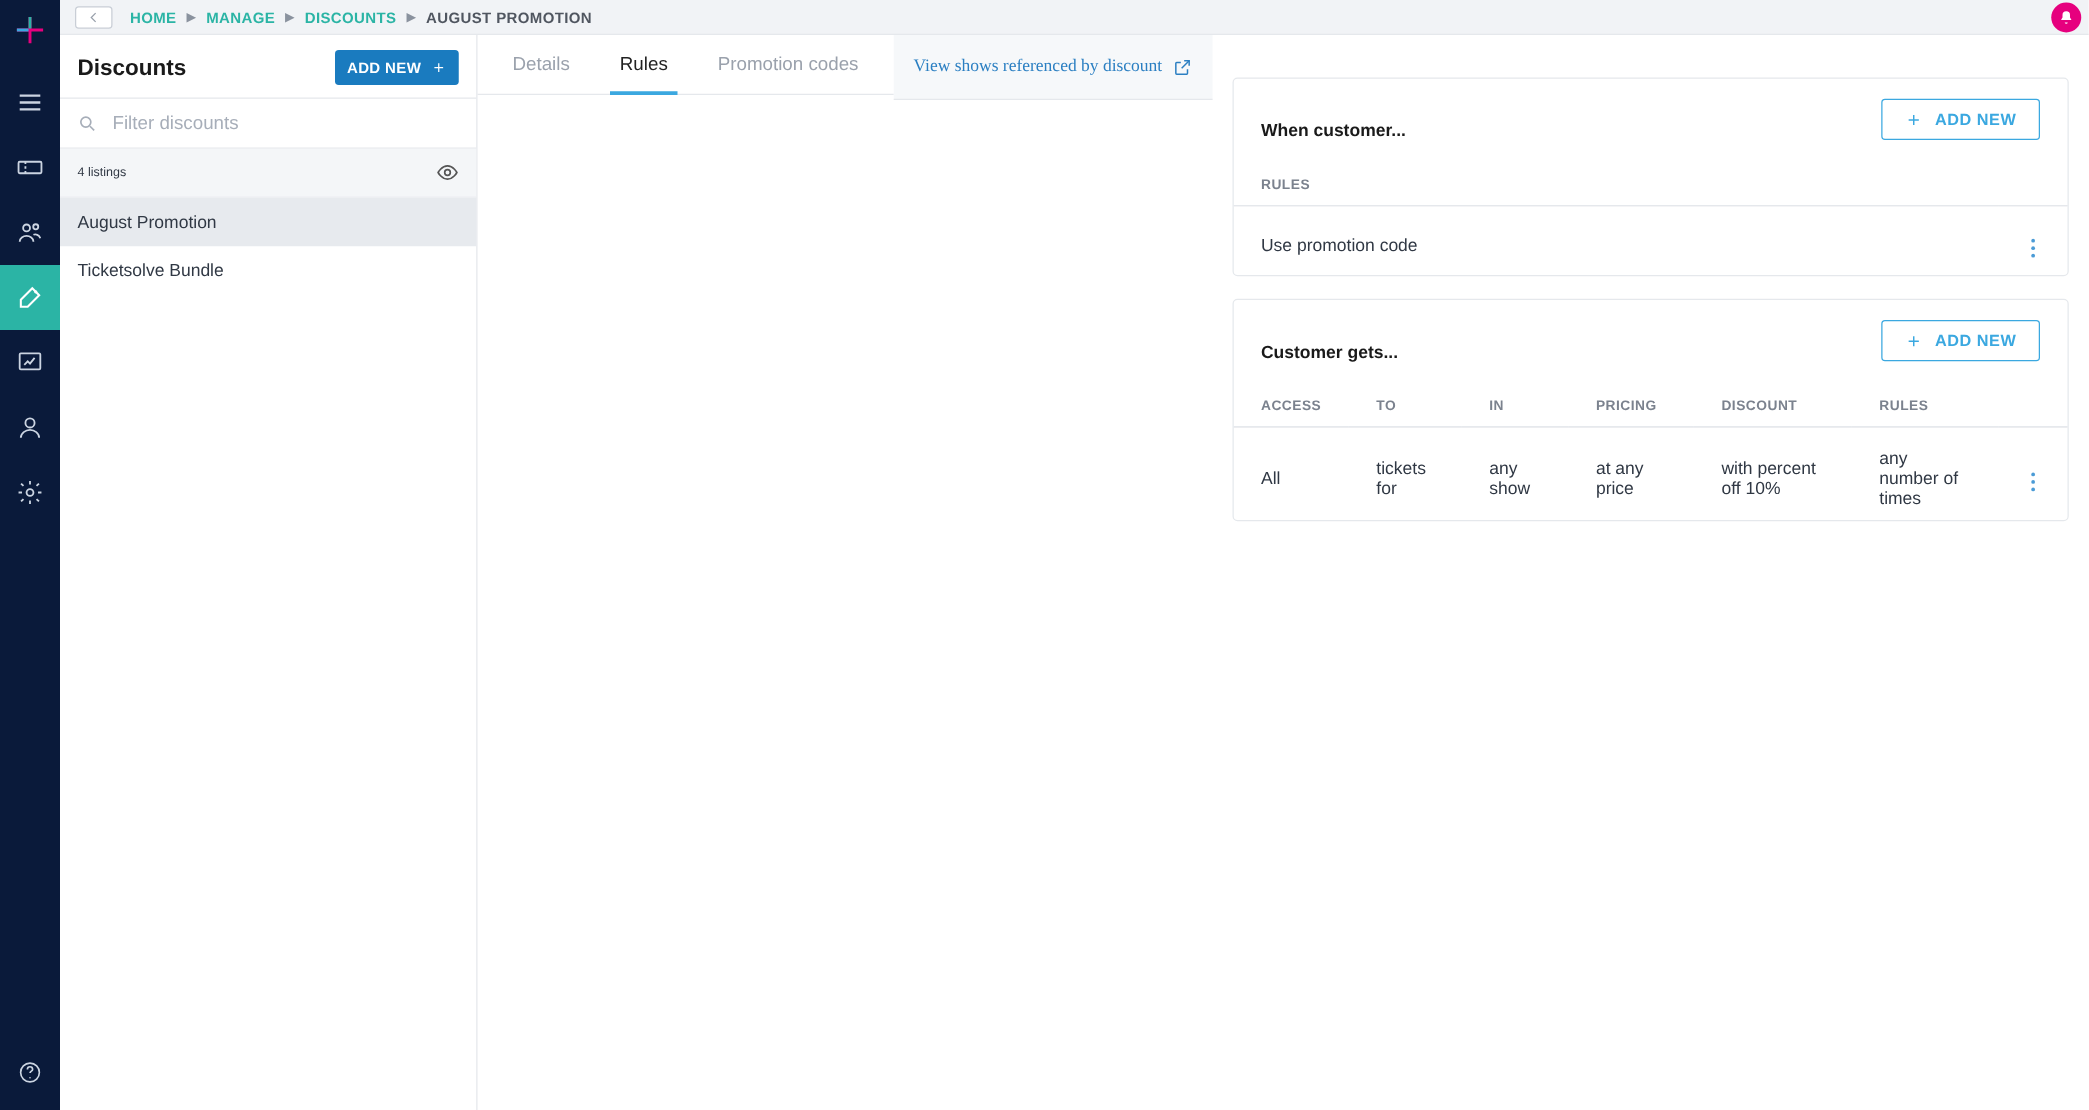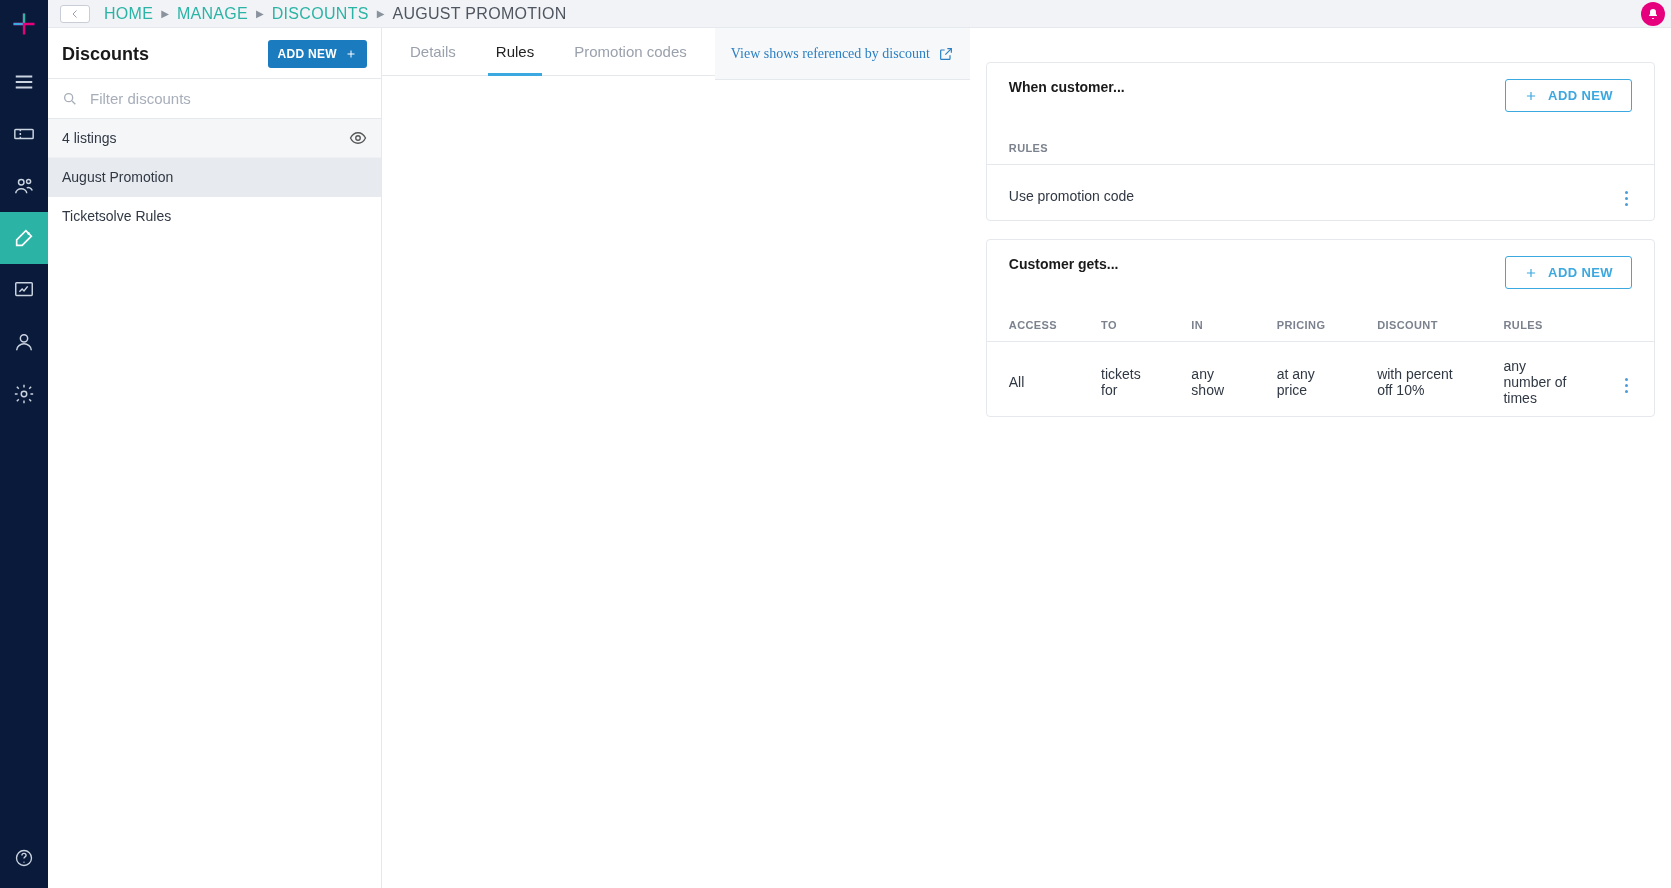--- a/index.html
+++ b/index.html
@@ -29,59 +29,59 @@
   .help-icon{position:absolute;bottom:10px;left:0;width:48px;height:40px;display:flex;align-items:center;justify-content:center;color:#cbd4e1;cursor:pointer;}
   .help-icon svg{width:20px;height:20px;}
 
   
   .main{flex:1;display:flex;flex-direction:column;min-width:0;}
 
   
   .breadcrumb-bar{height:28px;background:var(--header-bg);border-bottom:1px solid var(--divider);display:flex;align-items:center;padding:0 12px;position:relative;}
   .back-btn{width:30px;height:18px;border:1px solid #c9ced6;border-radius:3px;background:#fff;display:flex;align-items:center;justify-content:center;margin-right:14px;cursor:pointer;}
   .back-btn svg{width:12px;height:12px;color:#98a0ab;}
-  .crumb{font-size:16px;font-weight:400;letter-spacing:.3px;color:var(--link);text-transform:uppercase;cursor:pointer;}
+  .crumb{font-size:12px;font-weight:700;letter-spacing:.3px;color:var(--link);text-transform:uppercase;cursor:pointer;}
   .crumb.current{color:#505660;cursor:default;}
   .chev{margin:0 8px;color:#8a929e;font-size:10px;}
   .notif-badge{position:absolute;right:0;top:0;width:24px;height:24px;background:var(--pink);border-radius:50% 0 0 50%;display:flex;align-items:center;justify-content:center;border-top-right-radius:0;border-bottom-right-radius:0;}
   .notif-badge{border-radius:50%;right:6px;top:2px;}
   .notif-badge svg{width:12px;height:12px;fill:#fff;}
 
   
   .body{flex:1;display:flex;min-height:0;}
 
   
   .side-panel{width:334px;border-right:1px solid var(--divider);display:flex;flex-direction:column;flex-shrink:0;}
   .panel-header{display:flex;align-items:center;justify-content:space-between;padding:12px 14px 10px;}
   .panel-title{font-size:18px;font-weight:600;}
   .add-new-btn{background:var(--blue);color:#fff;border:none;border-radius:3px;padding:7px 10px;font-size:12px;font-weight:600;letter-spacing:.3px;display:flex;align-items:center;gap:8px;cursor:pointer;}
   .add-new-btn svg{width:12px;height:12px;}
   .filter-row{border-top:1px solid var(--divider);border-bottom:1px solid var(--divider);display:flex;align-items:center;padding:10px 14px;gap:10px;}
   .filter-row svg{width:16px;height:16px;color:#a7aeb9;}
   .filter-input{border:none;outline:none;font-size:15px;color:#555;flex:1;background:transparent;}
   .filter-input::placeholder{color:#a7aeb9;}
-  .listing-count-row{background:#f4f6f8;display:flex;align-items:center;justify-content:space-between;padding:10px 14px;font-size:14px;color:#303844;border-bottom:1px solid #eef0f3;}
+  .listing-count-row{background:#f4f6f8;display:flex;align-items:center;justify-content:space-between;padding:10px 14px;font-size:10px;color:#303844;border-bottom:1px solid #eef0f3;}
   .listing-count-row svg{width:18px;height:18px;color:#555;}
   .disc-item{padding:11px 14px;font-size:14px;color:#303844;cursor:pointer;border-bottom:1px solid transparent;}
   .disc-item.selected{background:#e7eaee;}
 
   
   .content{flex:1;display:flex;flex-direction:row;min-width:0;}
   .tabs{display:flex;gap:40px;padding:0 28px;height:48px;align-items:center;border-bottom:1px solid var(--divider);}
   .tab{font-size:15px;color:#9aa1ac;height:100%;display:flex;align-items:center;cursor:pointer;position:relative;}
   .tab.active{color:#222;font-weight:500;}
   .tab.active::after{content:"";position:absolute;left:-8px;right:-8px;bottom:-1px;height:3px;background:var(--blue2);}
 
   .sub-bar{background:var(--panel-bg);height:52px;display:flex;align-items:center;justify-content:flex-end;padding:0 16px;border-bottom:1px solid var(--divider);}
   .ext-link{color:#2b7fc2;font-size:14px;display:flex;align-items:center;gap:8px;cursor:pointer;font-family:Liberation Serif, serif;}
   .ext-link svg{width:16px;height:16px;}
 
   .scroll-area{flex:1;padding:34px 16px;overflow:auto;}
   .card{border:1px solid var(--divider);border-radius:4px;margin-bottom:18px;background:#fff;}
-  .card-head{display:flex;align-items:flex-start;justify-content:space-between;padding:16px 22px 0;}
+  .card-head{display:flex;align-items:flex-end;justify-content:space-between;padding:16px 22px 0;}
   .card-title{font-size:14px;font-weight:600;}
   .outline-btn{border:1px solid var(--blue2);color:var(--blue2);background:#fff;border-radius:3px;padding:8px 18px;font-size:13px;font-weight:600;letter-spacing:.4px;display:flex;align-items:center;gap:10px;cursor:pointer;}
   .outline-btn svg{width:14px;height:14px;}
 
   .card table{width:100%;border-collapse:collapse;margin-top:16px;}
   .card th{text-align:left;font-size:11px;font-weight:600;letter-spacing:.4px;color:#7b828e;padding:14px 22px 10px;border-bottom:1px solid var(--divider);}
   .card td{padding:16px 22px;font-size:14px;color:#303844;vertical-align:middle;}
   .row-actions{width:40px;text-align:center;}
   .kebab{display:inline-flex;flex-direction:column;gap:3px;cursor:pointer;padding:4px;}
   .kebab span{width:3px;height:3px;background:#4b9bd6;border-radius:50%;}
@@ -194,21 +194,21 @@
         <input class="filter-input" placeholder="Filter discounts" style="">
       </div>
       <div class="listing-count-row">
         <span>4 listings</span>
         <svg viewBox="0 0 24 24" fill="none" stroke="currentColor" stroke-width="1.8">
             <path d="M2 12s3.5-7 10-7 10 7 10 7-3.5 7-10 7S2 12 2 12z"></path>
             <circle cx="12" cy="12" r="3"></circle>
           </svg>
       </div>
       <div class="disc-item selected">August Promotion</div>
-      <div class="disc-item">Ticketsolve Rules</div>
+      <div class="disc-item">Ticketsolve Bundle</div>
     </div>
 
     <div class="content">
       <div class="tabs">
         <div class="tab">Details</div>
         <div class="tab active">Rules</div>
         <div class="tab">Promotion codes</div>
       </div>
 
       <div class="sub-bar">

